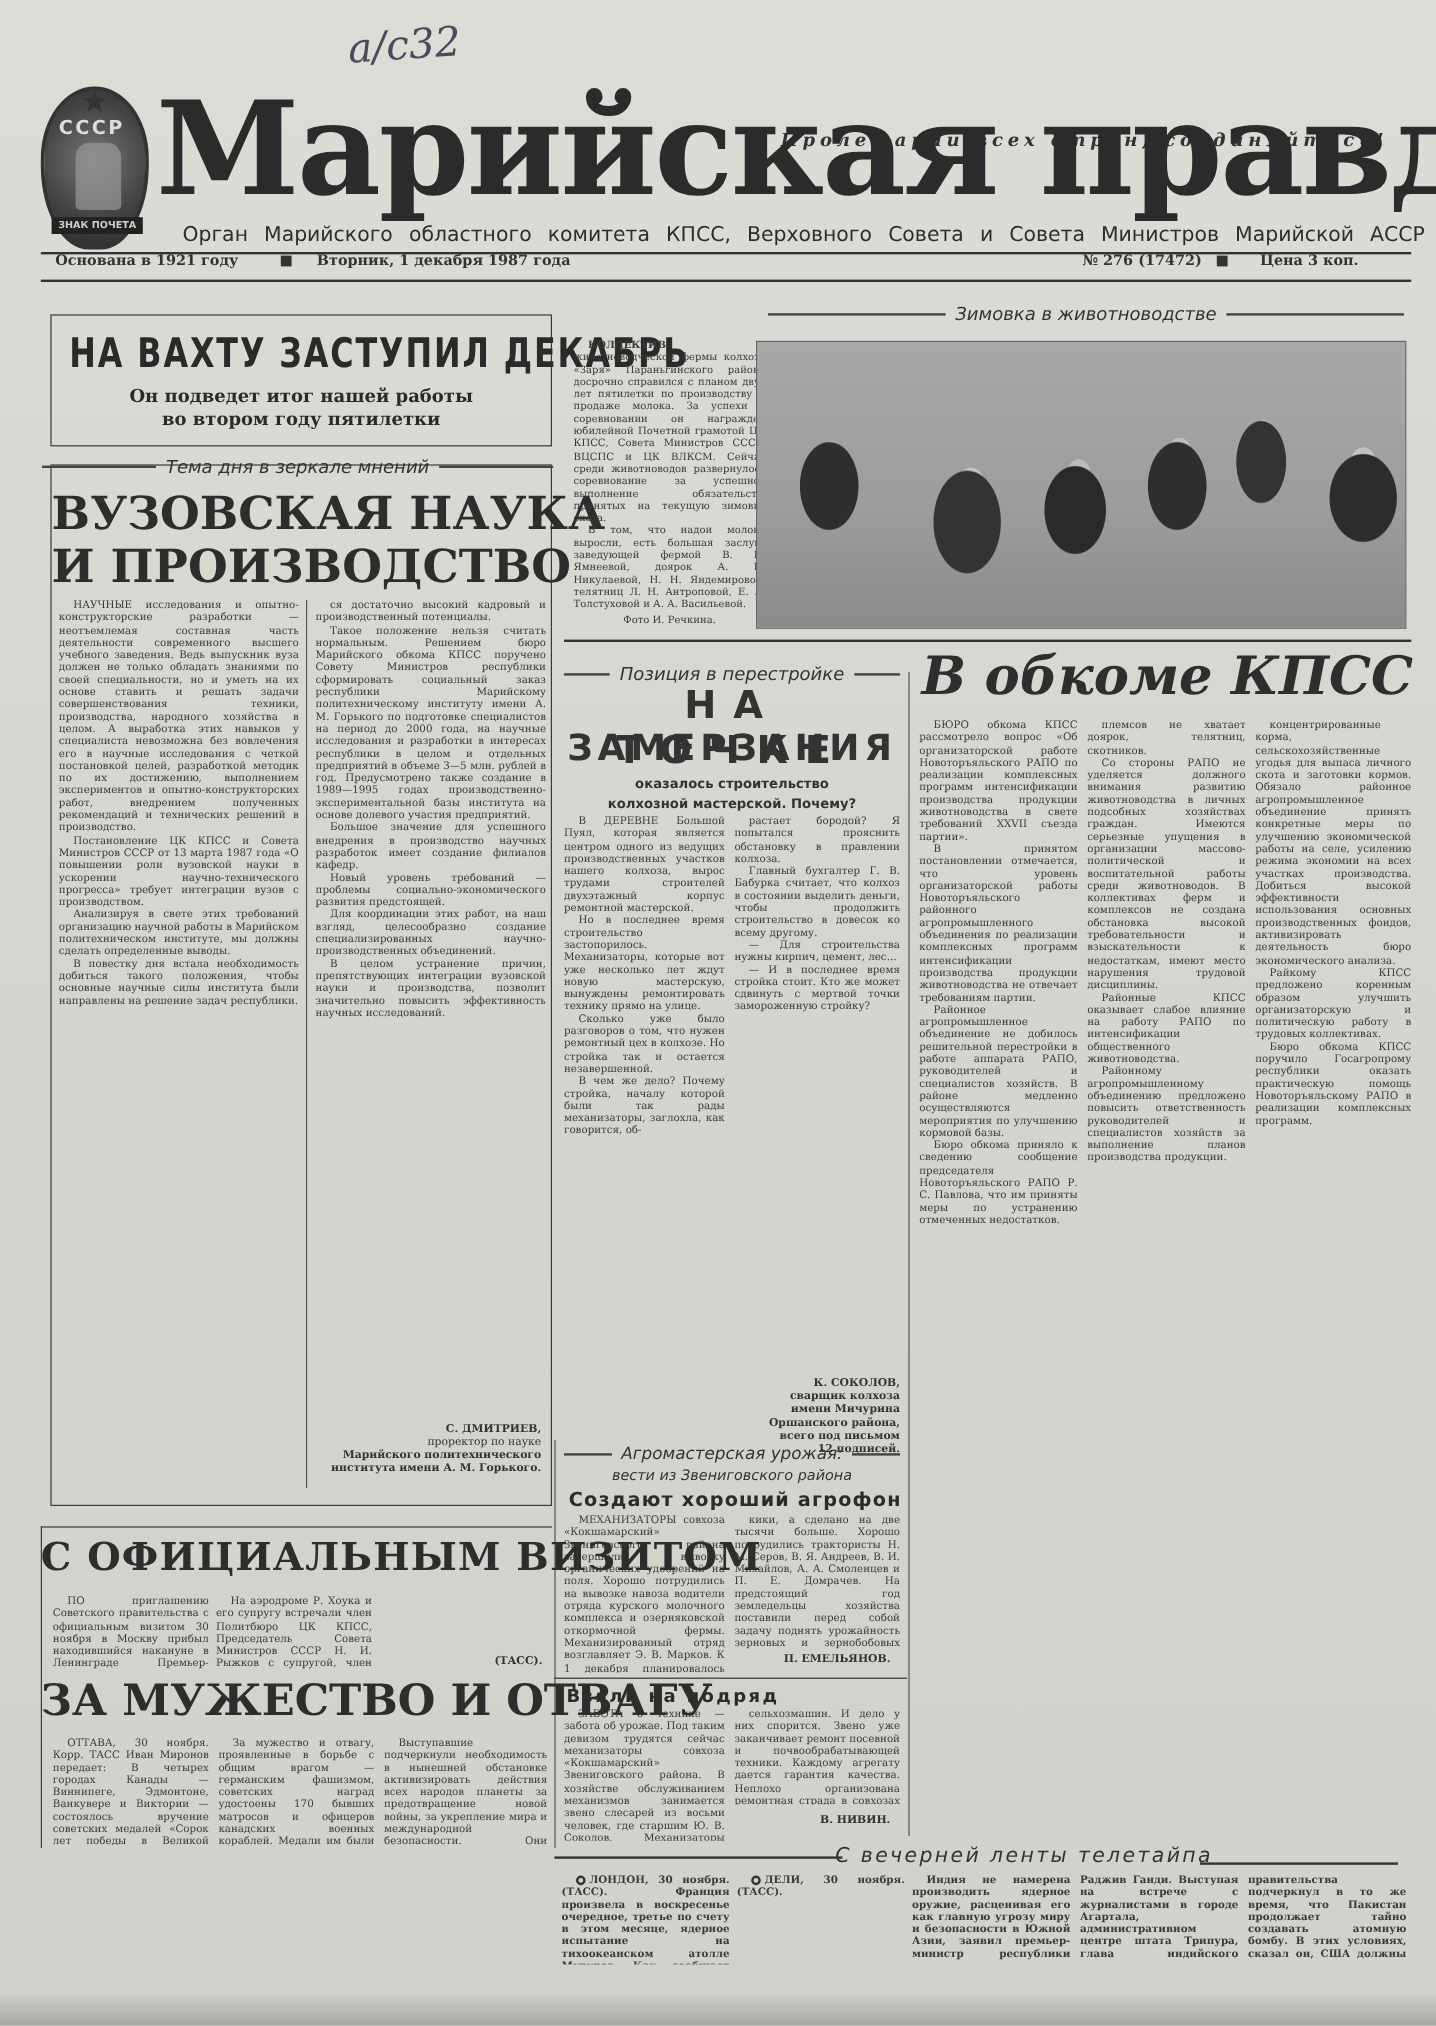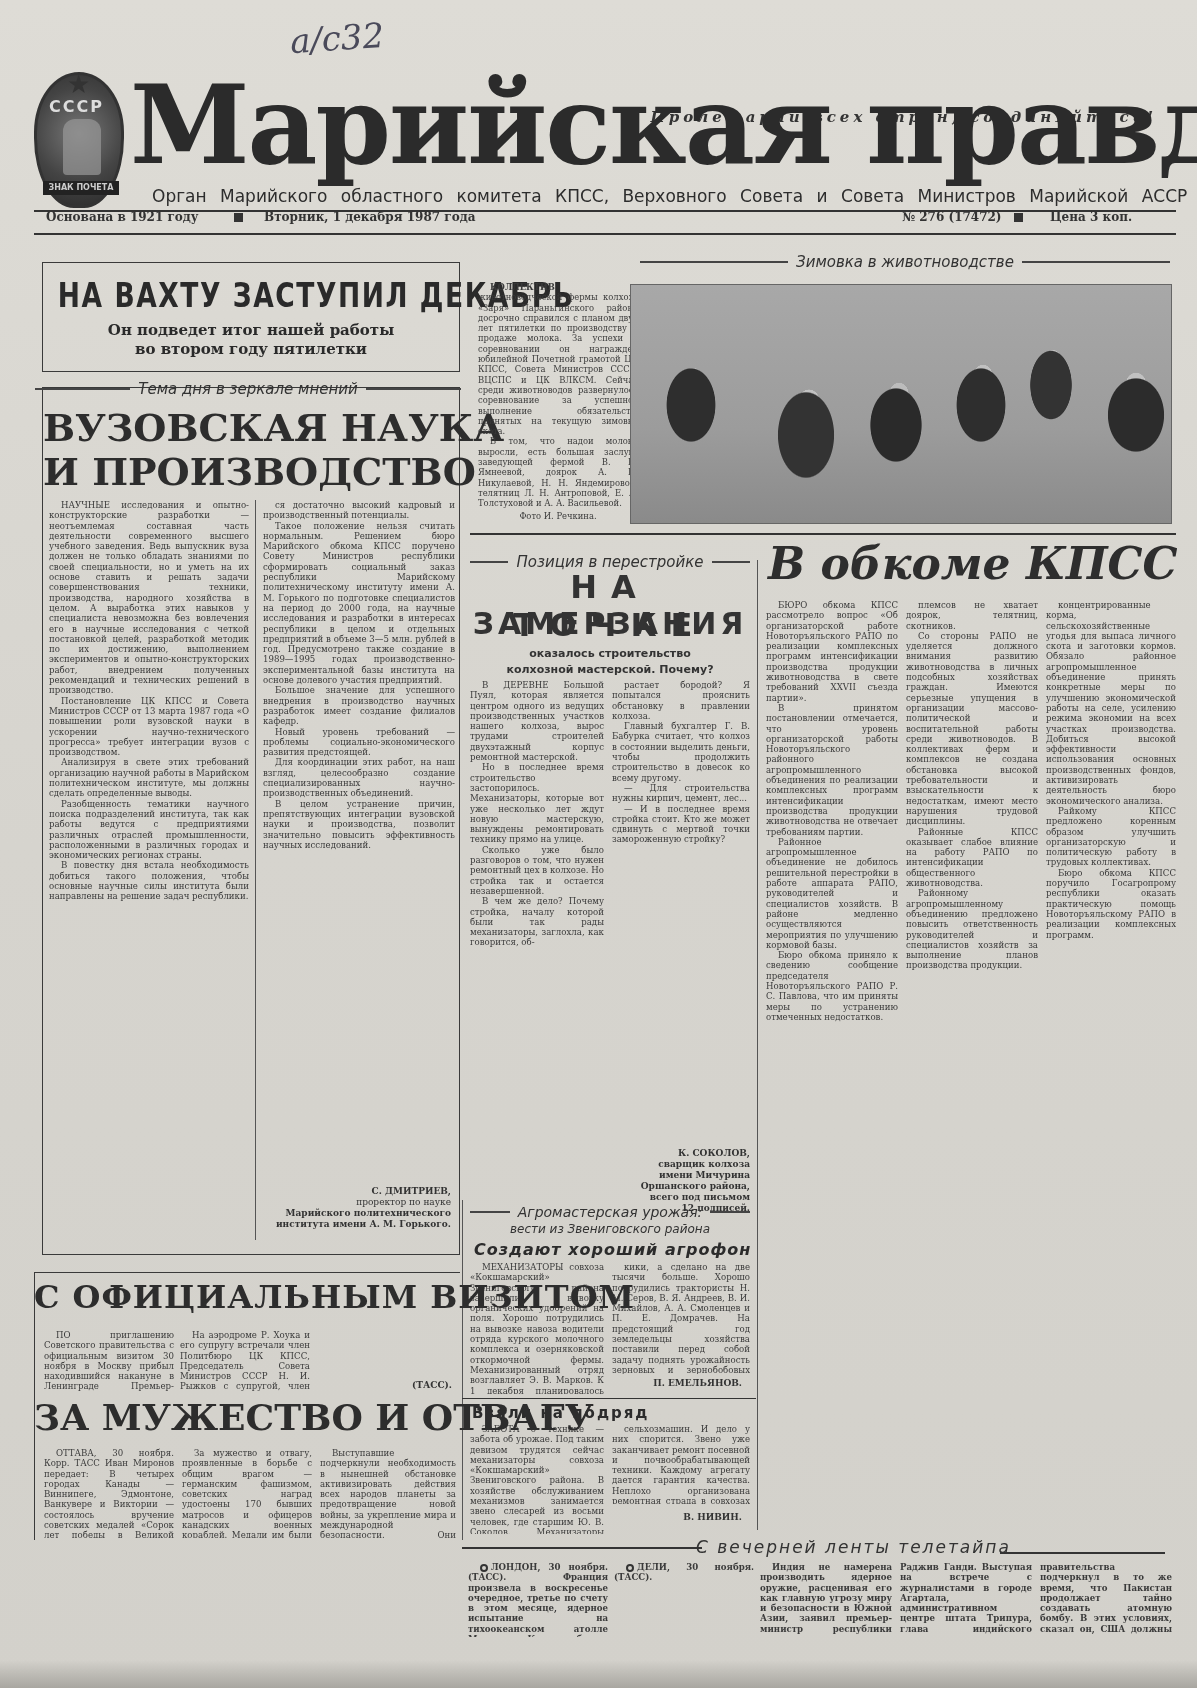--- a/index.html
+++ b/index.html
@@ -126,21 +126,20 @@
     <div class="kicker kicker-line" style="position:absolute; left:-8px; width:426px; top:-8px; background:transparent;">
       <span>Тема дня в зеркале мнений</span>
     </div>
     <div class="serif-big" style="position:absolute; left:0; width:100%; top:18px; font-size:38px; line-height:44px;">ВУЗОВСКАЯ НАУКА</div>
     <div class="serif-big" style="position:absolute; left:0; width:100%; top:62px; font-size:38px; line-height:44px;">И ПРОИЗВОДСТВО</div>
 
     <div class="body-text" style="position:absolute; left:6px; top:112px; width:200px; height:740px;">
       <p>НАУЧНЫЕ исследования и опытно-конструкторские разработки — неотъемлемая составная часть деятельности современного высшего учебного заведения. Ведь выпускник вуза должен не только обладать знаниями по своей специальности, но и уметь на их основе ставить и решать задачи совершенствования техники, производства, народного хозяйства в целом. А выработка этих навыков у специалиста невозможна без вовлечения его в научные исследования с четкой постановкой целей, разработкой методик по их достижению, выполнением экспериментов и опытно-конструкторских работ, внедрением полученных рекомендаций и технических решений в производство.</p>
       <p>Постановление ЦК КПСС и Совета Министров СССР от 13 марта 1987 года «О повышении роли вузовской науки в ускорении научно-технического прогресса» требует интеграции вузов с производством.</p>
       <p>Анализируя в свете этих требований организацию научной работы в Марийском политехническом институте, мы должны сделать определенные выводы.</p>
-      <p>Разобщенность тематики научного поиска подразделений института, так как работы ведутся с предприятиями различных отраслей промышленности, расположенными в различных городах и экономических регионах страны.</p>
       <p>В повестку дня встала необходимость добиться такого положения, чтобы основные научные силы института были направлены на решение задач республики.</p>
     </div>
     <div class="abs col-rule" style="left:212px; top:112px; height:740px;"></div>
     <div class="body-text" style="position:absolute; left:220px; top:112px; width:192px; height:680px;">
       <p>ся достаточно высокий кадровый и производственный потенциалы.</p>
       <p>Такое положение нельзя считать нормальным. Решением бюро Марийского обкома КПСС поручено Совету Министров республики сформировать социальный заказ республики Марийскому политехническому институту имени А. М. Горького по подготовке специалистов на период до 2000 года, на научные исследования и разработки в интересах республики в целом и отдельных предприятий в объеме 3—5 млн. рублей в год. Предусмотрено также создание в 1989—1995 годах производственно-экспериментальной базы института на основе долевого участия предприятий.</p>
       <p>Большое значение для успешного внедрения в производство научных разработок имеет создание филиалов кафедр.</p>
       <p>Новый уровень требований — проблемы социально-экономического развития предстоящей.</p>
       <p>Для координации этих работ, на наш взгляд, целесообразно создание специализированных научно-производственных объединений.</p>
       <p>В целом устранение причин, препятствующих интеграции вузовской науки и производства, позволит значительно повысить эффективность научных исследований.</p>
@@ -215,21 +214,21 @@
     <p>концентрированные корма, сельскохозяйственные угодья для выпаса личного скота и заготовки кормов. Обязало районное агропромышленное объединение принять конкретные меры по улучшению экономической работы на селе, усилению режима экономии на всех участках производства. Добиться высокой эффективности использования основных производственных фондов, активизировать деятельность бюро экономического анализа.</p>
     <p>Райкому КПСС предложено коренным образом улучшить организаторскую и политическую работу в трудовых коллективах.</p>
     <p>Бюро обкома КПСС поручило Госагропрому республики оказать практическую помощь Новоторъяльскому РАПО в реализации комплексных программ.</p>
   </div>
 
   <div class="abs col-rule" style="left:462px; top:1200px; height:340px;"></div>
   <div class="abs kicker kicker-line" style="left:470px; top:1204px; width:280px; font-size:14px;align-items:center;">
     <span>Агромастерская урожая:</span>
   </div>
   <div class="abs kicker" style="left:470px; top:1222px; width:280px; text-align:center; font-size:12px;">вести из Звениговского района</div>
-  <div class="abs" style="left:474px; top:1240px; font-family:'DejaVu Sans',sans-serif; font-weight:bold; font-size:16px; letter-spacing:1px; color:#2b2b2b;font-style:italic;">Создают хороший агрофон</div>
+  <div class="abs" style="left:474px; top:1240px; font-family:'DejaVu Sans',sans-serif; font-weight:bold; font-size:16px; letter-spacing:1px; color:#2b2b2b;">Создают хороший агрофон</div>
   <div class="abs body-text" style="left:470px; top:1262px; width:134px; height:132px;">
     <p>МЕХАНИЗАТОРЫ совхоза «Кокшамарский» Звениговского района завершили вывозку органических удобрений на поля. Хорошо потрудились на вывозке навоза водители отряда курского молочного комплекса и озерняковской откормочной фермы. Механизированный отряд возглавляет Э. В. Марков. К 1 декабря планировалось доставить собственными силами для закладки компостов 5,4 тысячи тонн органики.</p>
   </div>
   <div class="abs body-text" style="left:612px; top:1262px; width:138px; height:112px;">
     <p>кики, а сделано на две тысячи больше. Хорошо потрудились трактористы Н. М. Серов, В. Я. Андреев, В. И. Михайлов, А. А. Смоленцев и П. Е. Домрачев. На предстоящий год земледельцы хозяйства поставили перед собой задачу поднять урожайность зерновых и зернобобовых культур на 3—4 центнера. Для этого создается необходимый агрофон.</p>
   </div>
   <div class="abs sig" style="left:612px; top:1378px; width:130px;">П. ЕМЕЛЬЯНОВ.</div>
 
   <div class="abs rule" style="left:462px; top:1398px; width:294px; height:1px;"></div>
   <div class="abs" style="left:472px; top:1404px; font-family:'DejaVu Sans',sans-serif; font-weight:bold; font-size:15px; letter-spacing:2px; color:#2b2b2b;">Взяли на подряд</div>

